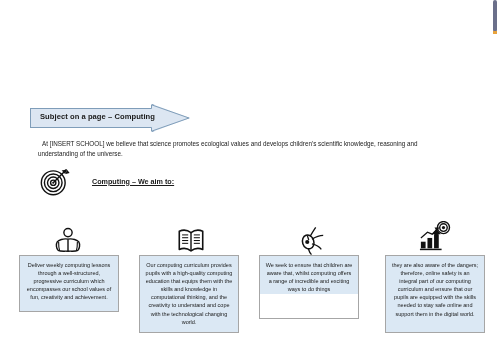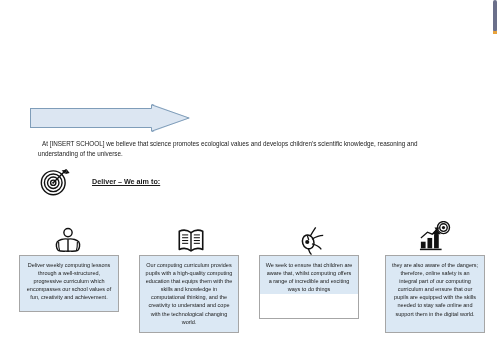--- a/index.html
+++ b/index.html
@@ -164,36 +164,37 @@
 </head>
 <body>
 
 <div id="page">
 
   <div class="banner-wrap">
     <div class="banner-shape"></div>
     <svg class="banner-outline" viewBox="0 0 160 28">
       <polygon points="0.5,4.5 121.5,4.5 121.5,0.8 159,14 121.5,27.2 121.5,23.5 0.5,23.5" fill="none" stroke="#7f9db9" stroke-width="1"></polygon>
     </svg>
+    <div class="banner-text">Subject on a page – Computing</div>
   </div>
 
   <div class="intro"><span class="indent"></span><span>At [INSERT SCHOOL] we believe that science promotes ecological values and develops children's scientific knowledge, reasoning and understanding of the universe.</span></div>
 
   <div class="ambition-row">
     <svg class="target-icon" viewBox="0 0 34 34">
       <circle cx="15" cy="19" r="13.5" fill="none" stroke="#111" stroke-width="1.6"></circle>
       <circle cx="15" cy="19" r="10" fill="none" stroke="#111" stroke-width="1.6"></circle>
       <circle cx="15" cy="19" r="6.5" fill="none" stroke="#111" stroke-width="1.6"></circle>
       <circle cx="15" cy="19" r="3" fill="none" stroke="#111" stroke-width="1.6"></circle>
       <circle cx="15" cy="19" r="1.2" fill="#111"></circle>
       <line x1="15" y1="19" x2="30" y2="4" stroke="#111" stroke-width="1.6"></line>
       <polygon points="30,4 24.5,5 28.8,9.4" fill="#111"></polygon>
       <polygon points="30.2,3.6 29.2,9 33.6,7.8" fill="#111"></polygon>
     </svg>
-    <div class="ambition-text">Deliver – We aim to:</div>
+    <div class="ambition-text">Computing – We aim to:</div>
   </div>
 
   <div class="icon-slot" style="left:45px; top:222px;">
     <svg width="30" height="30" viewBox="0 0 32 32">
       <circle cx="16" cy="7" r="4.4" fill="none" stroke="#111" stroke-width="1.5"></circle>
       <path d="M16 14 L16 27" fill="none" stroke="#111" stroke-width="1.5"></path>
       <path d="M16 14 C11 13, 6 15, 4.5 17 C3 19.5, 3.5 24, 5.5 26 C8.5 27.5, 13 26.5, 16 27" fill="none" stroke="#111" stroke-width="1.5" stroke-linejoin="round"></path>
       <path d="M16 14 C21 13, 26 15, 27.5 17 C29 19.5, 28.5 24, 26.5 26 C23.5 27.5, 19 26.5, 16 27" fill="none" stroke="#111" stroke-width="1.5" stroke-linejoin="round"></path>
       <path d="M6 17 C6 21, 6.3 24, 7 26" fill="none" stroke="#111" stroke-width="1.2"></path>
       <path d="M26 17 C26 21, 25.7 24, 25 26" fill="none" stroke="#111" stroke-width="1.2"></path>

